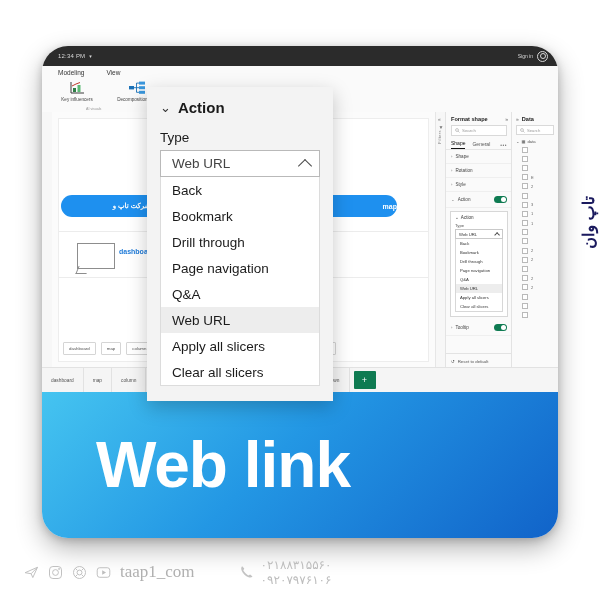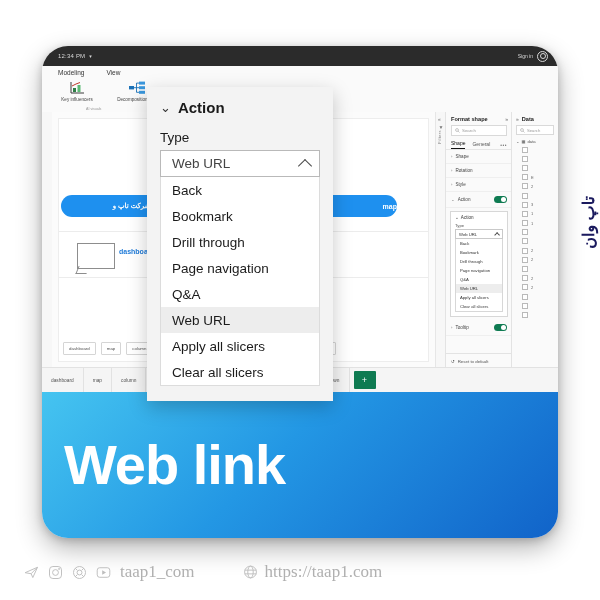--- a/index.html
+++ b/index.html
@@ -209,22 +209,22 @@
   .caret-up{display:inline-block;width:9px;height:9px;border-left:1.6px solid #4a4a4a;border-top:1.6px solid #4a4a4a;transform:rotate(45deg);margin-top:4px;}
   .caret-up.sm{width:3.2px;height:3.2px;border-width:.8px;margin-top:1.5px;}
 
   
   #banner{
     position:absolute;left:0;bottom:0;width:100%;height:146px;
     background:linear-gradient(135deg,#45c4f0 0%, #2397e4 45%, #1163c9 100%);
     display:flex;align-items:center;
   }
   #banner .btext{
-    font-size:56px;font-weight:bold;color:#fff;letter-spacing:-1px;
-    margin-left:22px;line-height:1;
+    font-size:64px;font-weight:bold;color:#fff;letter-spacing:-1px;
+    margin-left:54px;line-height:1;
   }
 
   
   #sidetext{
     position:absolute;right:2px;top:196px;
     writing-mode:vertical-rl;transform:rotate(180deg);
     font-size:16px;font-weight:bold;color:#1b1a5e;direction:rtl;
   }
 
   
@@ -556,24 +556,25 @@
     </span>
     <span class="f-ic">
       <svg width="15" height="15" viewBox="0 0 16 16">
           <rect x="1.3" y="2.9" width="13.4" height="10.2" rx="2.6" stroke="#bdbdbd" stroke-width="1" fill="none"></rect>
           <path d="M6.6 5.6 L10.7 8 L6.6 10.4 Z" fill="#bdbdbd"></path>
         </svg>
     </span>
   </div>
   <span class="f-handle">taap1_com</span>
 
-
-  <div class="f-web">
+  <div class="f-phone">
     <span class="f-ic">
       <svg width="16" height="16" viewBox="0 0 16 16">
-          <circle cx="8" cy="8" r="6.3" stroke="#bdbdbd" stroke-width="1" fill="none"></circle>
-          <ellipse cx="8" cy="8" rx="2.9" ry="6.3" stroke="#bdbdbd" stroke-width="1" fill="none"></ellipse>
-          <path d="M1.8 6 H14.2 M1.8 10 H14.2" stroke="#bdbdbd" stroke-width="1"></path>
+          <path d="M3.4 1.8 C2.2 2.9 2 4.5 2.9 6.6 C4.2 9.6 6.6 12 9.6 13.3 C11.7 14.2 13.3 14 14.4 12.8 L11.9 10.6 L9.9 11.6 C8.4 10.7 5.5 7.8 4.6 6.3 L5.6 4.3 Z" fill="#c3c3c3"></path>
         </svg>
     </span>
-    <span class="f-url">https://taap1.com</span>
+    <span class="f-nums">
+      <span>۰۲۱۸۸۳۱۵۵۶۰</span>
+      <span>۰۹۲۰۷۹۷۶۱۰۶</span>
+    </span>
   </div>
+
 </div>
 
 </body></html>

